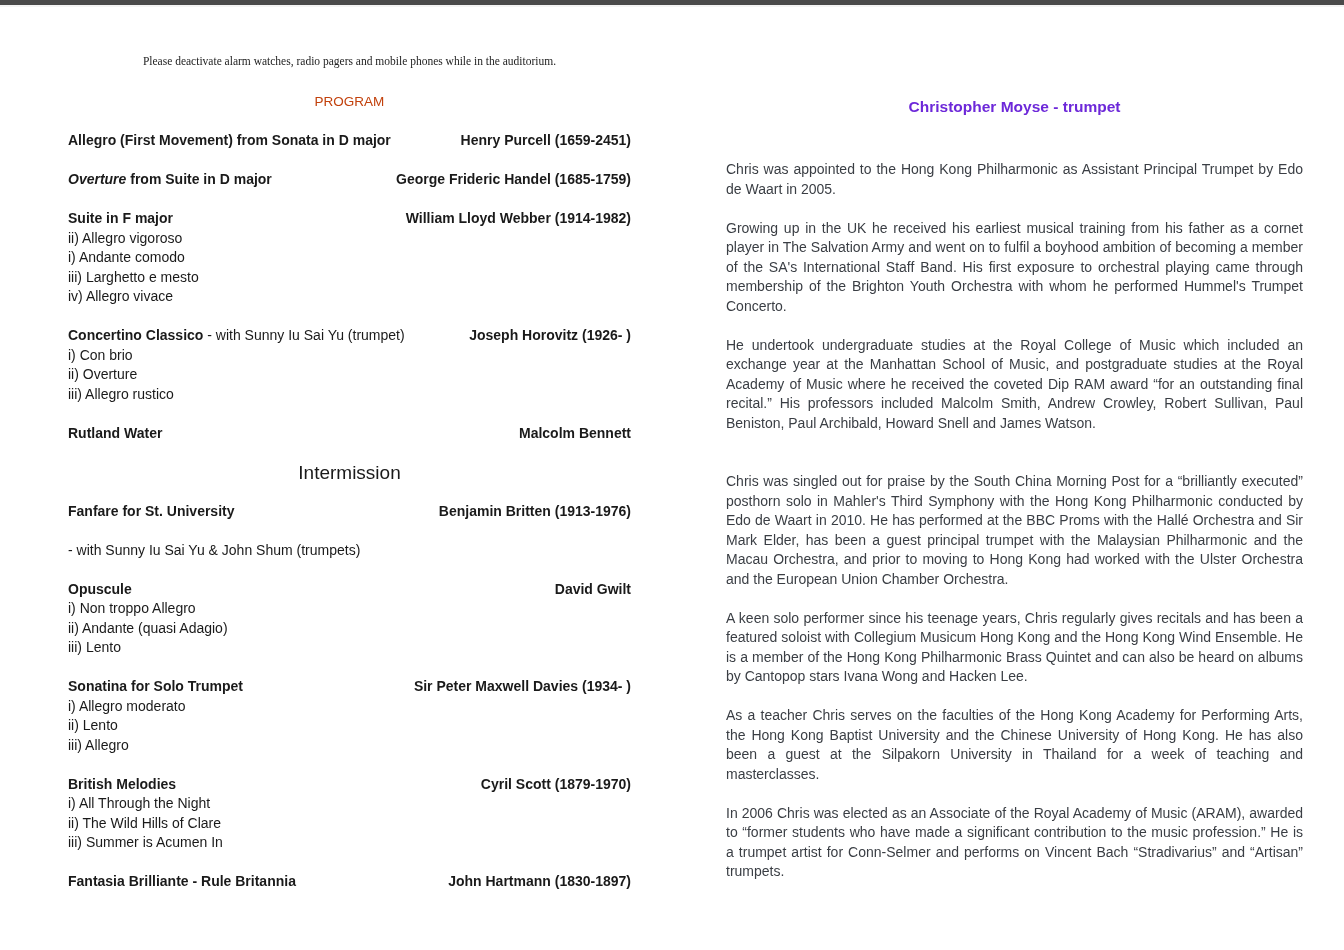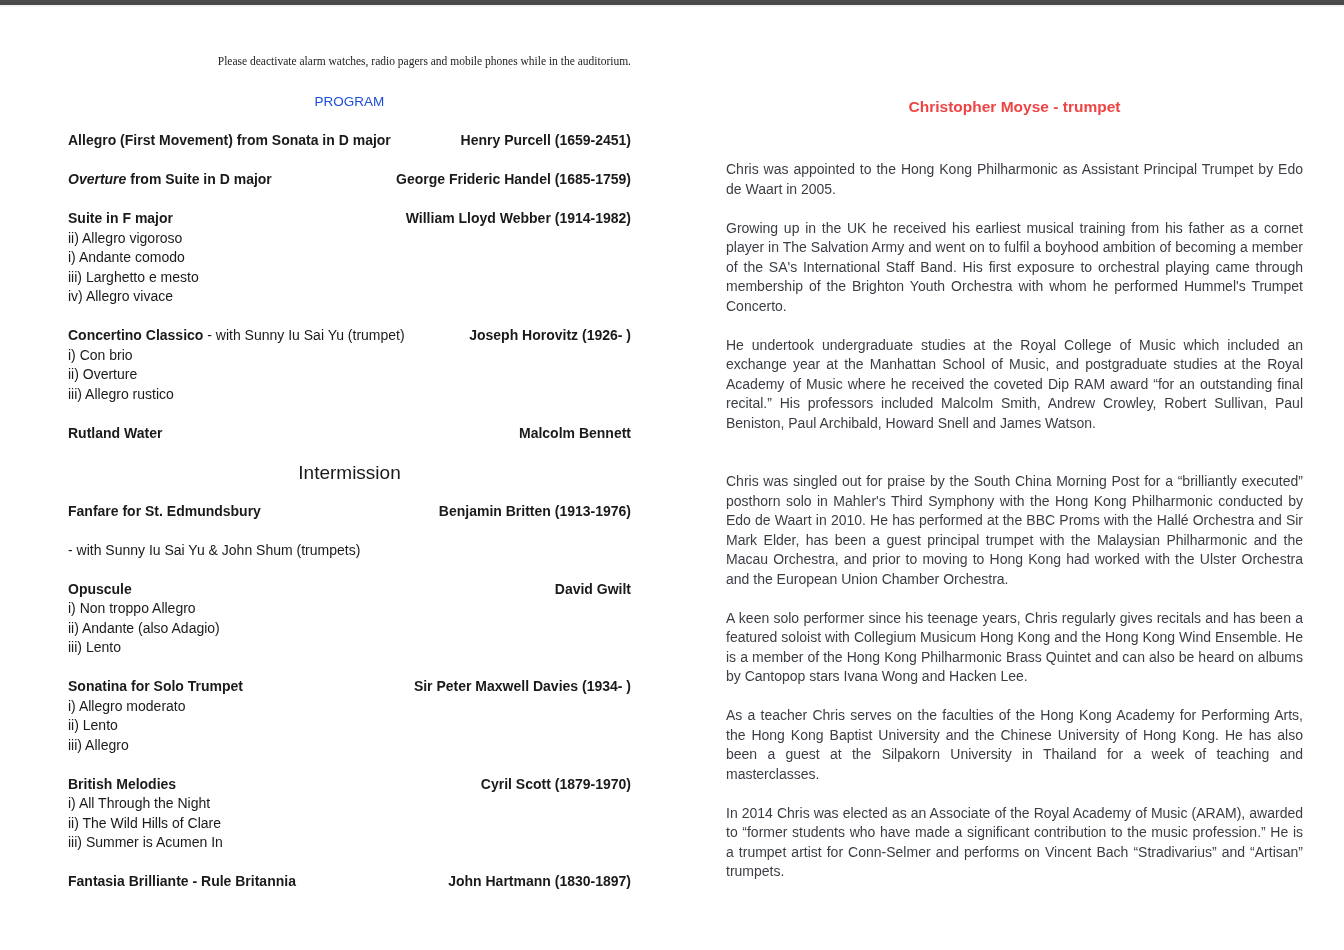--- a/index.html
+++ b/index.html
@@ -18,32 +18,32 @@
   }
 
   
   .left-col {
     position: absolute; left: 68px; top: 0;
     width: 563px;
     color: #1a1a1a;
   }
   .notice {
     margin-top: 53px;
-    text-align: right;
+    text-align: center;
     font-family: "Liberation Serif", serif;
     font-size: 11.5px;
     line-height: 16px;
     color: #222222;
   }
   .program-title {
     margin-top: 23px;
     text-align: center;
     font-size: 13.5px;
     line-height: 19.5px;
-    color: #1d4ed8;
+    color: #c2410c;
   }
   .prog-rows { margin-top: 19.5px; }
   .prog-row {
     margin-bottom: 19.5px;
     font-size: 14px;
     line-height: 19.5px;
   }
   .prog-head {
     display: flex;
     justify-content: space-between;
@@ -65,21 +65,21 @@
     position: absolute; left: 726px; top: 0;
     width: 577px;
     color: #3a3e44;
   }
   .bio-title {
     margin-top: 97px;
     text-align: center;
     font-weight: 700;
     font-size: 15.5px;
     line-height: 20px;
-    color: #ef4444;
+    color: #6d28d9;
   }
   .bio-par {
     margin: 19.5px 0 0 0;
     text-align: justify;
     font-size: 14px;
     line-height: 19.5px;
   }
   .bio-par.first { margin-top: 43px; }
   .bio-par.gap-large { margin-top: 39px; }
 </style>
@@ -139,35 +139,35 @@
       <div class="prog-head">
         <span>Rutland Water</span>
         <span class="composer">Malcolm Bennett</span>
       </div>
     </div>
 
     <div class="intermission">Intermission</div>
 
     <div class="prog-row">
       <div class="prog-head">
-        <span>Fanfare for St. Edmundsbury</span>
+        <span>Fanfare for St. University</span>
         <span class="composer">Benjamin Britten (1913-1976)</span>
       </div>
     </div>
 
     <div class="prog-row note-row">- with Sunny Iu Sai Yu &amp; John Shum (trumpets)</div>
 
     <div class="prog-row">
       <div class="prog-head">
         <span>Opuscule</span>
         <span class="composer">David Gwilt</span>
       </div>
       <div class="movements">
         <div>i) Non troppo Allegro</div>
-        <div>ii) Andante (also Adagio)</div>
+        <div>ii) Andante (quasi Adagio)</div>
         <div>iii) Lento</div>
       </div>
     </div>
 
     <div class="prog-row">
       <div class="prog-head">
         <span>Sonatina for Solo Trumpet</span>
         <span class="composer">Sir Peter Maxwell Davies (1934- )</span>
       </div>
       <div class="movements">
@@ -200,14 +200,14 @@
 </div>
 
 <div class="right-col">
   <div class="bio-title">Christopher Moyse - trumpet</div>
   <p class="bio-par first">Chris was appointed to the Hong Kong Philharmonic as Assistant Principal Trumpet by Edo de Waart in 2005.</p>
   <p class="bio-par">Growing up in the UK he received his earliest musical training from his father as a cornet player in The Salvation Army and went on to fulfil a boyhood ambition of becoming a member of the SA's International Staff Band. His first exposure to orchestral playing came through membership of the Brighton Youth Orchestra with whom he performed Hummel's Trumpet Concerto.</p>
   <p class="bio-par">He undertook undergraduate studies at the Royal College of Music which included an exchange year at the Manhattan School of Music, and postgraduate studies at the Royal Academy of Music where he received the coveted Dip RAM award “for an outstanding final recital.” His professors included Malcolm Smith, Andrew Crowley, Robert Sullivan, Paul Beniston, Paul Archibald, Howard Snell and James Watson.</p>
   <p class="bio-par gap-large">Chris was singled out for praise by the South China Morning Post for a “brilliantly executed” posthorn solo in Mahler's Third Symphony with the Hong Kong Philharmonic conducted by Edo de Waart in 2010. He has performed at the BBC Proms with the Hallé Orchestra and Sir Mark Elder, has been a guest principal trumpet with the Malaysian Philharmonic and the Macau Orchestra, and prior to moving to Hong Kong had worked with the Ulster Orchestra and the European Union Chamber Orchestra.</p>
   <p class="bio-par">A keen solo performer since his teenage years, Chris regularly gives recitals and has been a featured soloist with Collegium Musicum Hong Kong and the Hong Kong Wind Ensemble. He is a member of the Hong Kong Philharmonic Brass Quintet and can also be heard on albums by Cantopop stars Ivana Wong and Hacken Lee.</p>
   <p class="bio-par">As a teacher Chris serves on the faculties of the Hong Kong Academy for Performing Arts, the Hong Kong Baptist University and the Chinese University of Hong Kong. He has also been a guest at the Silpakorn University in Thailand for a week of teaching and masterclasses.</p>
-  <p class="bio-par">In 2014 Chris was elected as an Associate of the Royal Academy of Music (ARAM), awarded to “former students who have made a significant contribution to the music profession.” He is a trumpet artist for Conn-Selmer and performs on Vincent Bach “Stradivarius” and “Artisan” trumpets.</p>
+  <p class="bio-par">In 2006 Chris was elected as an Associate of the Royal Academy of Music (ARAM), awarded to “former students who have made a significant contribution to the music profession.” He is a trumpet artist for Conn-Selmer and performs on Vincent Bach “Stradivarius” and “Artisan” trumpets.</p>
 </div>
 
 </body></html>

